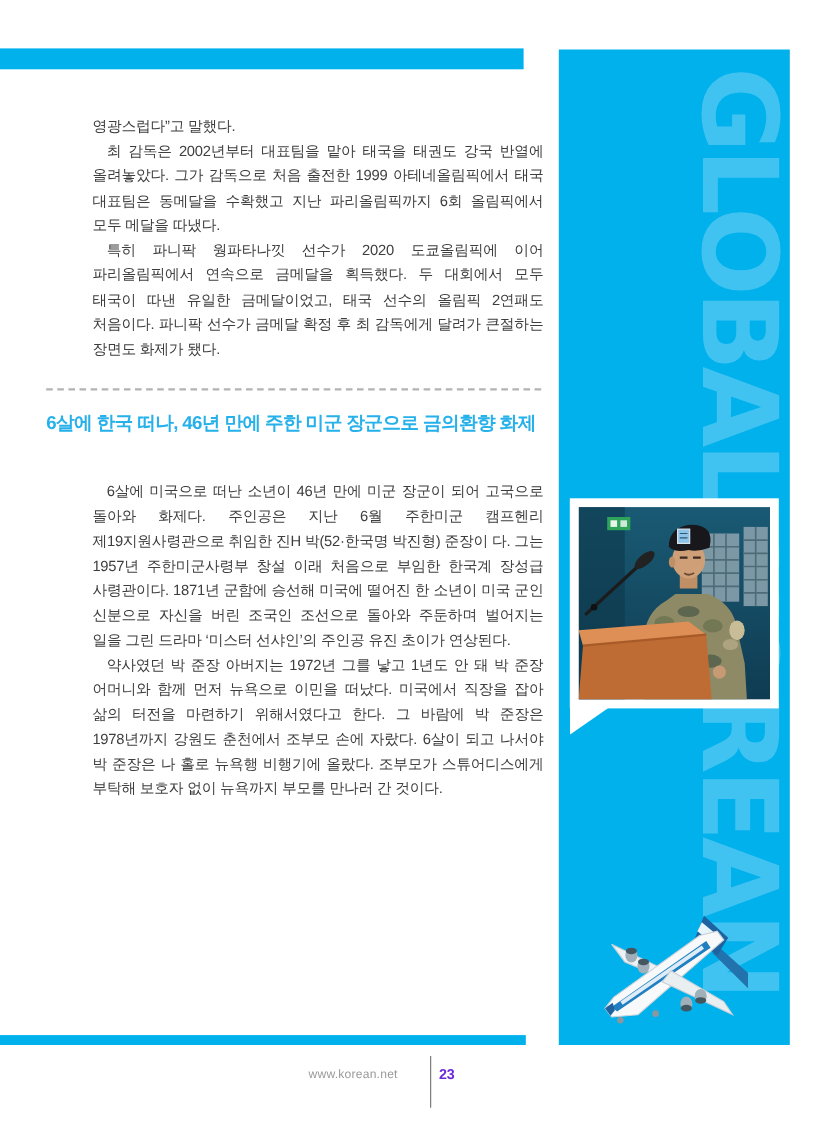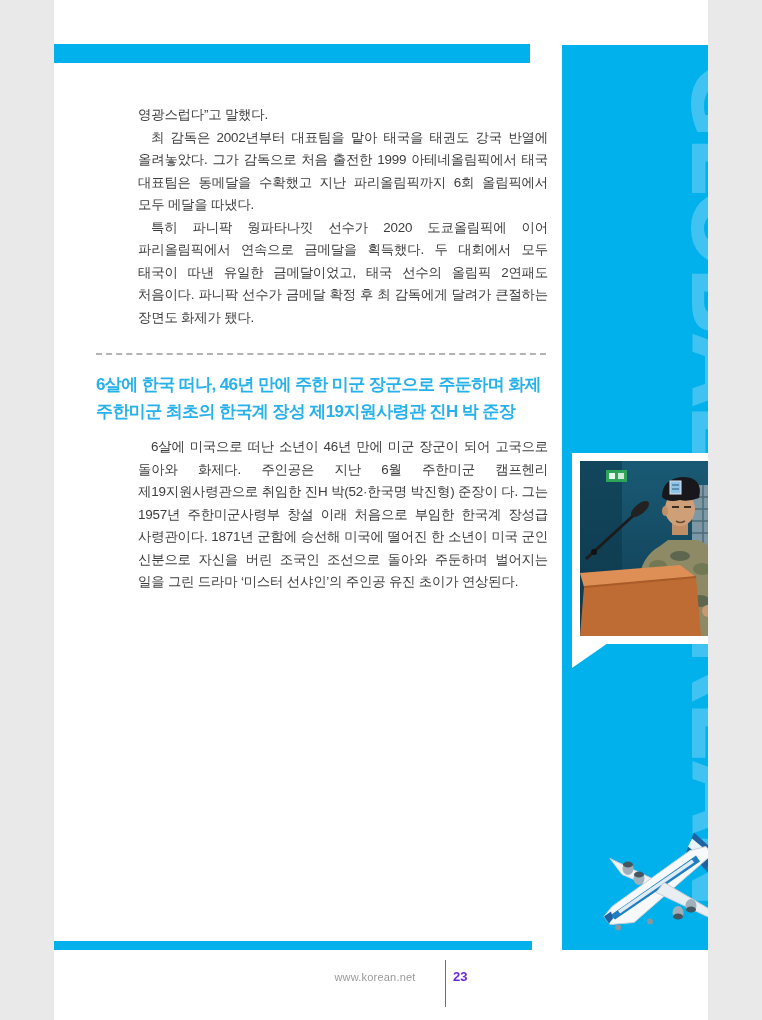--- a/index.html
+++ b/index.html
@@ -1,17 +1,17 @@
 <!DOCTYPE html>
 <html><head>
 <meta charset="utf-8">
 <style>
   html,body{margin:0;padding:0;background:#e9e9e9;}
   .page{
-    position:relative;width:654px;height:1020px;background:#ffffff;
+    position:relative;width:762px;height:1020px;background:#ffffff;
     margin:0 auto;overflow:hidden;
     font-family:"Liberation Sans","DejaVu Sans",sans-serif;
   }
   
   .top-bar{position:absolute;left:0;top:44px;width:476px;height:19px;background:#00b1ec;}
   .bottom-bar{position:absolute;left:0;top:941px;width:478px;height:9px;background:#00b1ec;}
 
   
   .side-panel{position:absolute;left:508px;top:45px;width:210px;height:905px;background:#00b1ec;overflow:hidden;}
   .watermark{
@@ -70,26 +70,26 @@
 
   <div class="col col-top">
     <p class="body cont">영광스럽다”고 말했다.</p>
     <p class="body">최 감독은 2002년부터 대표팀을 맡아 태국을 태권도 강국 반열에 올려놓았다. 그가 감독으로 처음 출전한 1999 아테네올림픽에서 태국 대표팀은 동메달을 수확했고 지난 파리올림픽까지 6회 올림픽에서 모두 메달을 따냈다.</p>
     <p class="body">특히 파니팍 웡파타나낏 선수가 2020 도쿄올림픽에 이어 파리올림픽에서 연속으로 금메달을 획득했다. 두 대회에서 모두 태국이 따낸 유일한 금메달이었고, 태국 선수의 올림픽 2연패도 처음이다. 파니팍 선수가 금메달 확정 후 최 감독에게 달려가 큰절하는 장면도 화제가 됐다.</p>
   </div>
 
   <div class="dashed-divider"></div>
 
   <div class="heading">
-    <div>6살에 한국 떠나, 46년 만에 주한 미군 장군으로 주둔하며 화제</div>
-    <div>주한미군 최초의 한국계 장성 제19지원사령관 진H 박 준장</div>
+    <div>6살에 한국 떠나, 46년 만에 주한 미군 장군으로 금의환향 화제</div>
   </div>
 
   <div class="col col-main">
     <p class="body">6살에 미국으로 떠난 소년이 46년 만에 미군 장군이 되어 고국으로 돌아와 화제다. 주인공은 지난 6월 주한미군 캠프헨리 제19지원사령관으로 취임한 진H 박(52·한국명 박진형) 준장이 다. 그는 1957년 주한미군사령부 창설 이래 처음으로 부임한 한국계 장성급 사령관이다. 1871년 군함에 승선해 미국에 떨어진 한 소년이 미국 군인 신분으로 자신을 버린 조국인 조선으로 돌아와 주둔하며 벌어지는 일을 그린 드라마 ‘미스터 선샤인’의 주인공 유진 초이가 연상된다.</p>
+    <p class="body">약사였던 박 준장 아버지는 1972년 그를 낳고 1년도 안 돼 박 준장 어머니와 함께 먼저 뉴욕으로 이민을 떠났다. 미국에서 직장을 잡아 삶의 터전을 마련하기 위해서였다고 한다. 그 바람에 박 준장은 1978년까지 강원도 춘천에서 조부모 손에 자랐다. 6살이 되고 나서야 박 준장은 나 홀로 뉴욕행 비행기에 올랐다. 조부모가 스튜어디스에게 부탁해 보호자 없이 뉴욕까지 부모를 만나러 간 것이다.</p>
   </div>
 
   <div class="side-panel">
     <div class="watermark">GLOBAL KOREAN</div>
 
     <div class="photo-frame">
       <svg viewBox="0 0 174 175" preserveAspectRatio="none" role="img">
         <defs>
           <linearGradient id="bgGrad" x1="0" y1="0" x2="0" y2="1">
             <stop offset="0" stop-color="#1a5a74"></stop>

